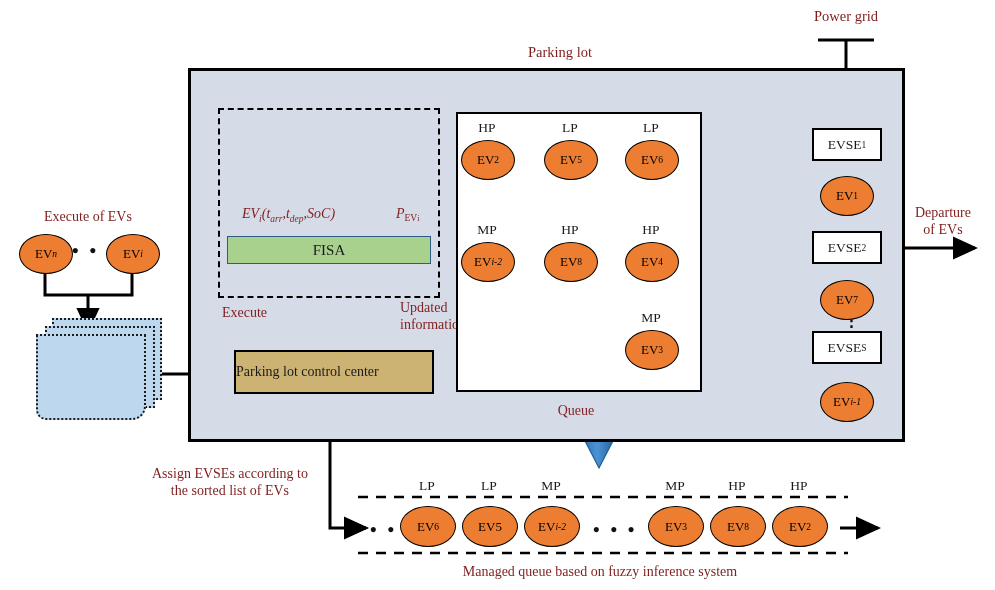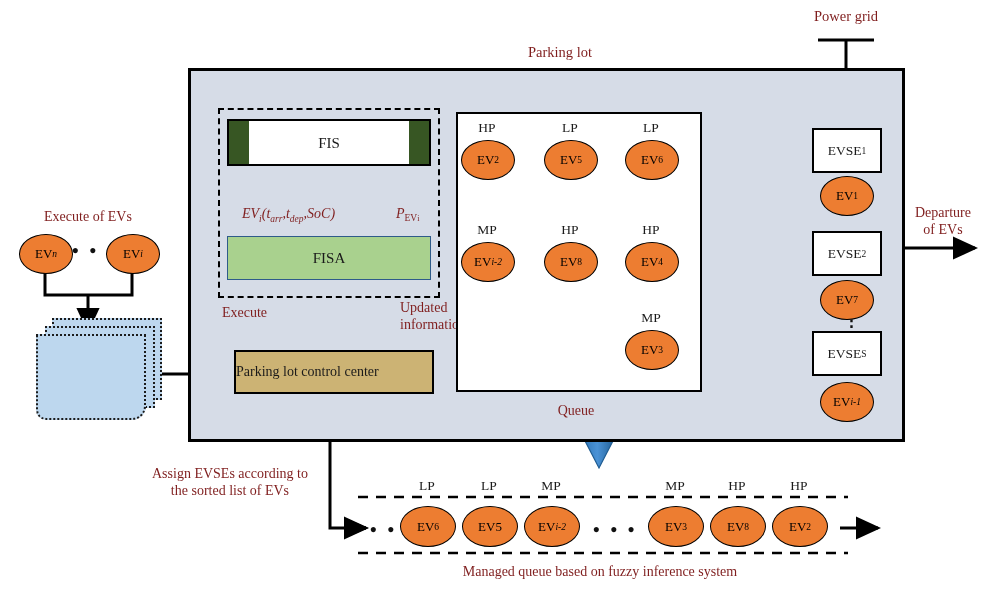--- a/index.html
+++ b/index.html
@@ -21,21 +21,21 @@
   
   #fisbox{left:227px;top:119px;width:204px;height:47px;background:#ffffff;
      border:2.2px solid #000;box-sizing:border-box;}
   #fisbox .side{position:absolute;top:0;bottom:0;width:20px;background:#375623;}
   #fisbox .side.l{left:0;}
   #fisbox .side.r{right:0;}
   #fisbox .t{position:absolute;left:0;right:0;top:50%;transform:translateY(-50%);
      text-align:center;font-size:15px;}
 
   
-  #fisabox{left:227px;top:236px;width:204px;height:44px;background:#a9d18e;
+  #fisabox{left:227px;top:236px;width:204px;height:28px;background:#a9d18e;
      border:1.6px solid #2e5b8a;box-sizing:border-box;}
   #fisabox .t{position:absolute;left:0;right:0;top:50%;transform:translateY(-50%);
      text-align:center;font-size:15px;}
 
   
   #ctrlcenter{left:234px;top:350px;width:200px;height:44px;background:#ccb374;
      border:2.4px solid #000;box-sizing:border-box;}
   #ctrlcenter .t{position:absolute;left:0;right:0;top:50%;transform:translateY(-50%);
      font-size:14px;}
 
@@ -47,21 +47,21 @@
   .ev{position:absolute;background:#ED7D31;border:1.7px solid #000;border-radius:50%;
       display:flex;align-items:center;justify-content:center;
       font-size:13px;color:#000;}
   .ev.sm{width:52px;height:38px;}
   .ev.q{width:54px;height:39px;}
   .ev sub{font-size:9.5px;vertical-align:-0.28em;}
   .ev i{font-style:italic;}
   .ptag{position:absolute;font-size:13.5px;transform:translateX(-50%);}
 
   
-  .evse{position:absolute;width:70px;height:45px;background:#fff;border:2.4px solid #000;
+  .evse{position:absolute;width:70px;height:33px;background:#fff;border:2.4px solid #000;
         box-sizing:border-box;display:flex;align-items:center;justify-content:center;
         font-size:13.5px;}
   .evse sub{font-size:9.5px;vertical-align:-0.25em;}
 
   
   .card{position:absolute;width:110px;height:82px;background:#bdd7ee;
         border:2.2px dotted #1b1b1b;box-sizing:border-box;}
   #cardtext{left:40px;top:345px;width:112px;text-align:center;font-size:14px;
         line-height:1.22;}
 
@@ -135,25 +135,20 @@
   </svg>
 
   <div class="abs" id="parkinglot"></div>
 
   <div class="lbl c" style="left:560px;top:44px;">Parking lot</div>
 
   <div class="lbl c" style="left:846px;top:8px;">Power grid</div>
 
   <div class="abs" id="fisgroup"></div>
 
-  <div class="abs" id="fisbox">
-    <span class="side l"></span>
-    <span class="side r"></span>
-    <span class="t">FIS</span>
-  </div>
 
   <div class="abs" id="fisabox">
     <span class="t">FISA</span>
   </div>
 
   <div class="lbl" style="left:228px;top:190px;font-style:italic;font-size:14px;">
     <span style="font-style:italic;">EV</span><sub style="font-size:9.5px;font-style:italic;">i</sub><span style="font-style:italic;">(t</span><sub style="font-size:9.5px;font-style:italic;">arr</sub><span style="font-style:italic;">,t</span><sub style="font-size:9.5px;font-style:italic;">dep</sub><span style="font-style:italic;">,SoC)</span>
   </div>
   <div class="lbl" style="left:382px;top:190px;font-size:14px;">
     <span style="font-style:italic;">P</span><sub style="font-size:9.5px;">EV<span style="font-size:8px;">i</span></sub>

